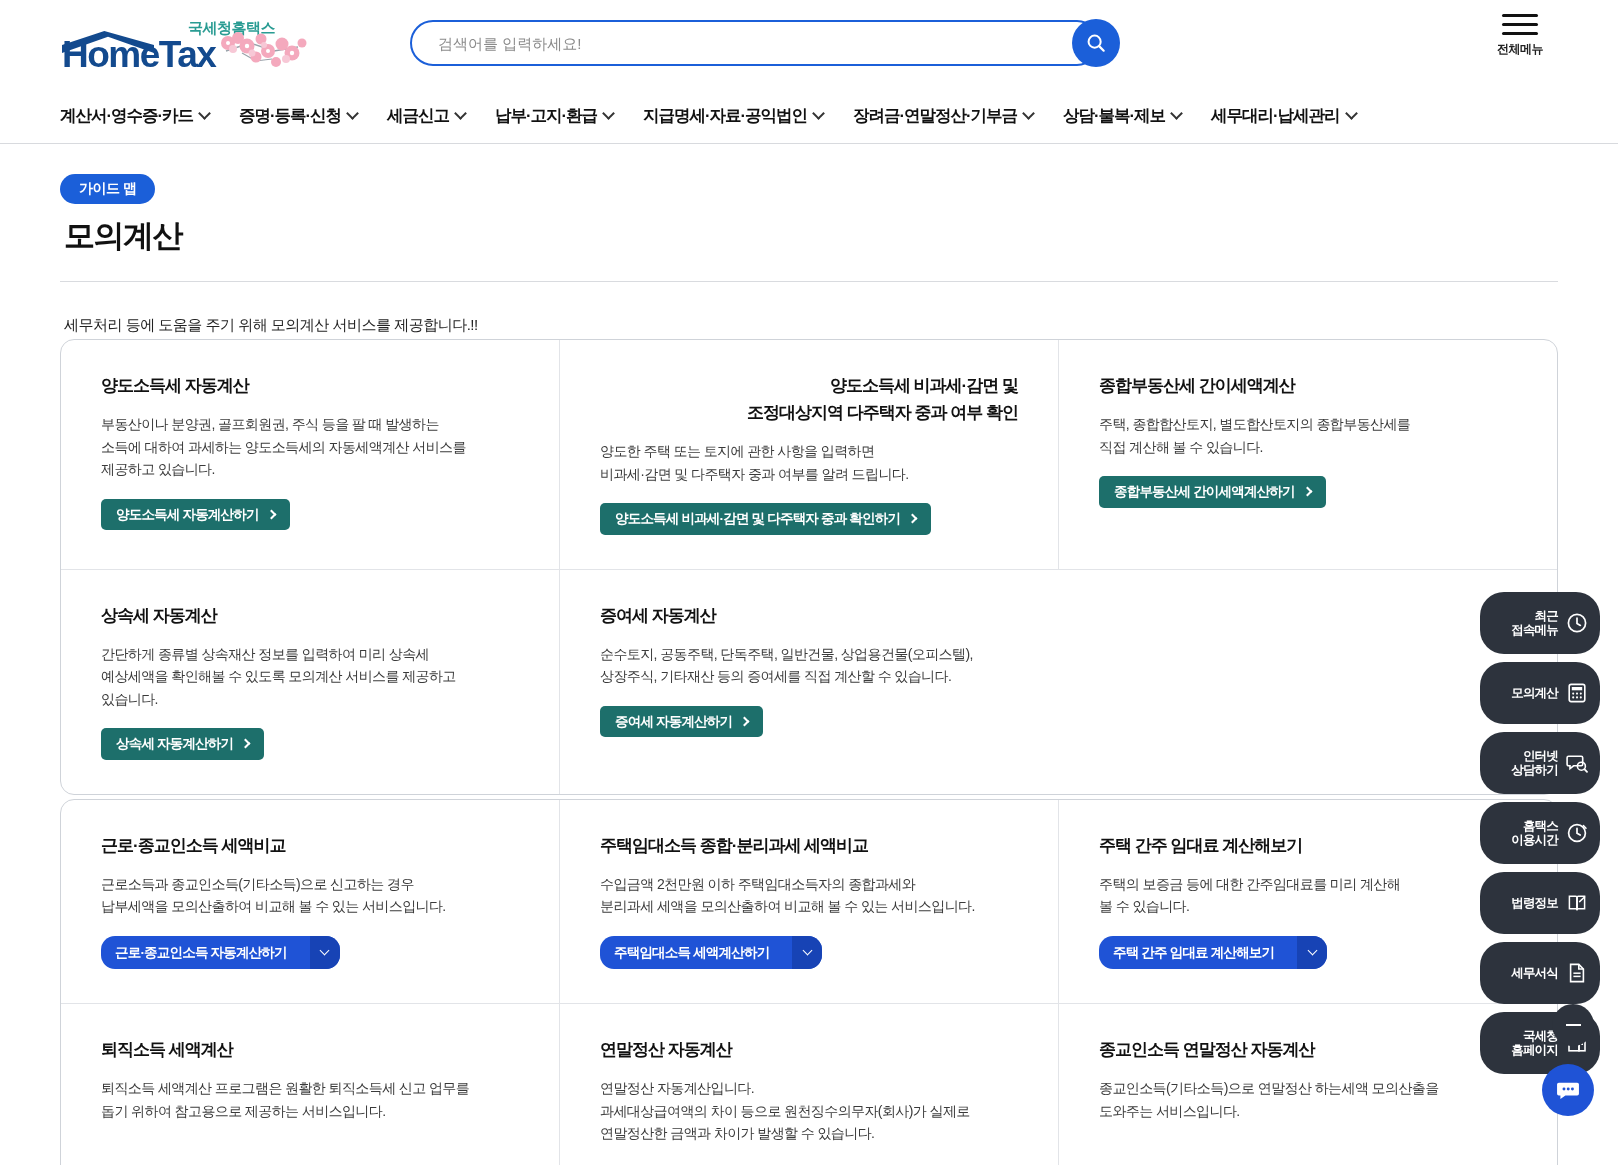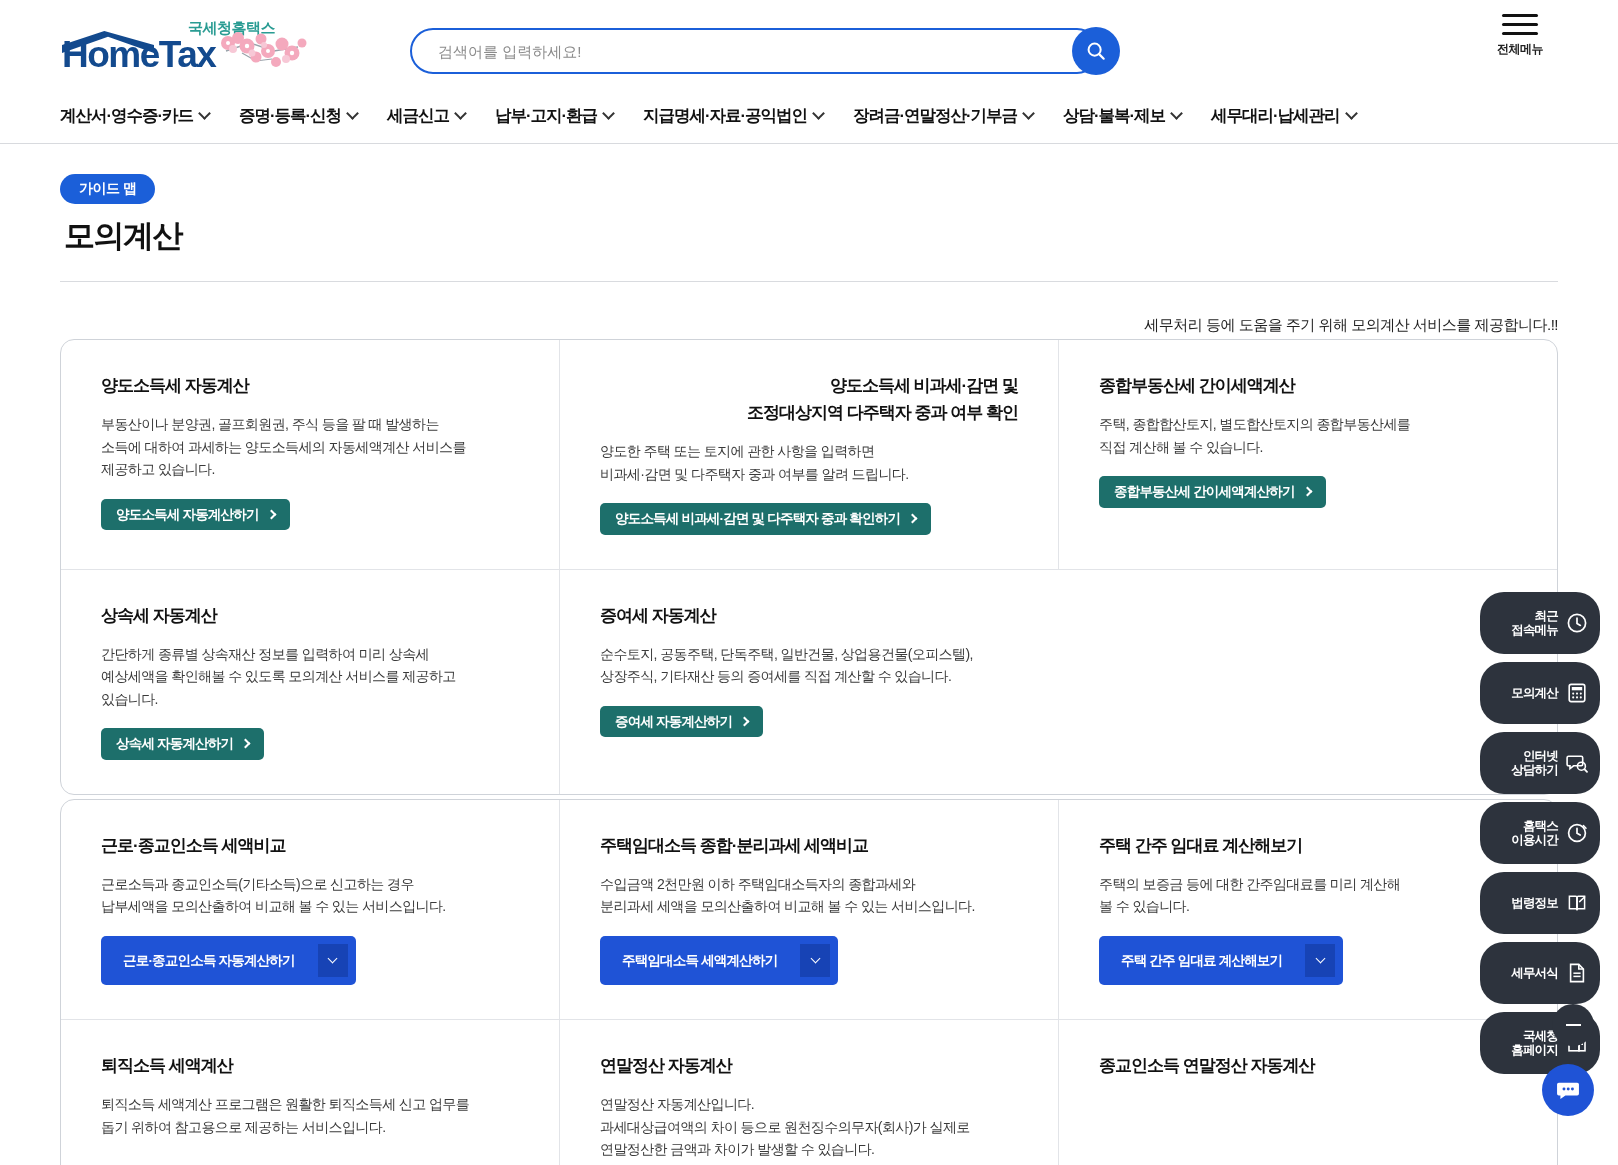--- a/index.html
+++ b/index.html
@@ -27,21 +27,21 @@
     background:#134a8e;
     clip-path:polygon(46% 0%,100% 64%,100% 100%,50% 26%,0 100%,0 64%);
   }
   .logo-home{
     position:absolute;left:2px;top:22px;font-size:37px;font-weight:800;
     color:#134a8e;letter-spacing:-1.5px;line-height:36px;
   }
   .blossom{position:absolute;left:152px;top:14px;width:110px;height:48px;}
 
   .search-wrap{
-    position:absolute;left:410px;top:28px;width:710px;height:46px;
+    position:absolute;left:410px;top:20px;width:710px;height:46px;
     display:flex;align-items:center;
   }
   .search-box{
     flex:1;height:46px;border:2px solid #1b5fd9;border-radius:24px;
     background:#fff;display:flex;align-items:center;padding:0 24px;
   }
   .search-box input{
     border:0;outline:0;width:100%;font-size:15px;color:#333;
     font-family:"Liberation Sans","DejaVu Sans",sans-serif;background:transparent;
   }
@@ -80,21 +80,21 @@
   .guide-badge{
     display:inline-block;background:#1b5fd9;color:#fff;font-size:14px;font-weight:700;
     border-radius:16px;padding:6px 19px;letter-spacing:-.5px;
   }
   .page-title{
     font-size:31px;font-weight:800;color:#111;letter-spacing:-1.5px;
     margin:11px 0 0 4px;
   }
   .title-rule{height:1px;background:#d9dbdf;margin:24px 0 0 0;}
   .intro{
-    font-size:15px;color:#222;letter-spacing:-.5px;margin:34px 0 0 4px;font-weight:400;text-align:right;
+    font-size:15px;color:#222;letter-spacing:-.5px;margin:34px 0 0 4px;font-weight:400;
   }
 
   
   .wrap{padding:0 60px;}
   .panel{
     border:1px solid #cfd3d9;border-radius:14px;margin-top:4px;background:#fff;
     overflow:hidden;
   }
   .panel-row{display:flex;}
   .panel-row + .panel-row{border-top:1px solid #e2e4e8;}
@@ -112,21 +112,21 @@
     margin:0 0 18px 0;font-weight:400;
   }
   .btn-row{display:flex;}
   .btn{
     display:inline-flex;align-items:center;gap:9px;border:0;cursor:pointer;
     font-family:"Liberation Sans","DejaVu Sans",sans-serif;
     font-size:13.5px;font-weight:700;letter-spacing:-.8px;color:#fff;
     border-radius:5px;padding:9px 15px;line-height:1;
   }
   .btn-teal{background:#1d6f6b;}
-  .btn-blue{background:#1f53d6;border-radius:5px;padding:8px;overflow:hidden;display:inline-flex;}
+  .btn-blue{background:#1f53d6;border-radius:14px;padding:0;overflow:hidden;display:inline-flex;}
   .btn-blue .blabel{padding:10px 14px;display:flex;align-items:center;}
   .btn-blue .bdrop{
     width:30px;display:flex;align-items:center;justify-content:center;
     background:#1743b5;align-self:stretch;
   }
   .arrow-r{
     width:7px;height:7px;border-right:2px solid #fff;border-top:2px solid #fff;
     transform:rotate(45deg);display:inline-block;
   }
   .chev-d{
@@ -388,20 +388,22 @@
 돕기 위하여 참고용으로 제공하는 서비스입니다.</div>
           </div>
           <div class="card">
             <div class="card-title" style="white-space: pre-line;">연말정산 자동계산</div>
             <div class="card-desc" style="white-space: pre-line;">연말정산 자동계산입니다.
 과세대상급여액의 차이 등으로 원천징수의무자(회사)가 실제로
 연말정산한 금액과 차이가 발생할 수 있습니다.</div>
           </div>
           <div class="card">
             <div class="card-title" style="white-space: pre-line;">종교인소득 연말정산 자동계산</div>
+            <div class="card-desc" style="white-space: pre-line;">종교인소득(기타소득)으로 연말정산 하는세액 모의산출을
+도와주는 서비스입니다.</div>
           </div>
         </div>
       </div>
     </div>
 </div>
 
 <div class="quickbar" id="quickbar">
     <div class="quick-item">
       <div class="quick-label" style="white-space: pre-line;">최근
 접속메뉴</div>

